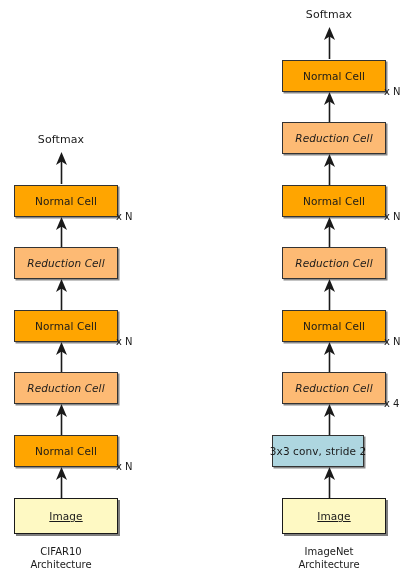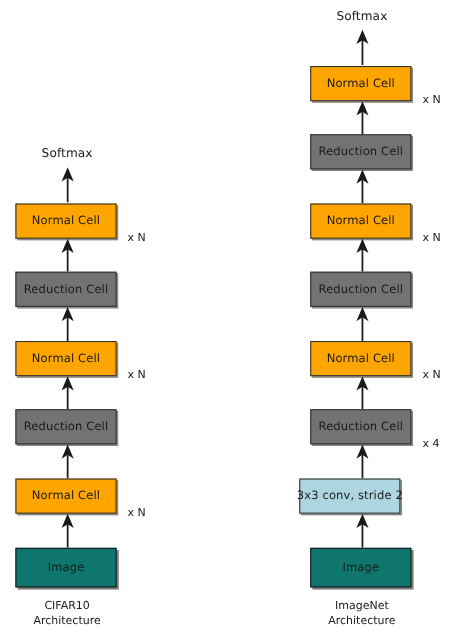--- a/index.html
+++ b/index.html
@@ -39,41 +39,42 @@
     font-size: 11px;
     line-height: 13px;
     letter-spacing: 0.1px;
     color: #1a1a1a;
     white-space: nowrap;
   }
 
   
   .node-box {
     position: absolute;
-    width: 92px;
+    width: 104px;
     height: 32px;
     box-sizing: border-box;
     border: 1.6px solid #333333;
     box-shadow: 1.5px 1.5px 0 rgba(40,40,40,0.55);
     display: flex;
     align-items: center;
     justify-content: center;
     font-size: 10.5px;
     line-height: 12px;
     letter-spacing: 0.1px;
     color: #1a1a1a;
     white-space: nowrap;
   }
   .node-box.normal   { background: #FFA500; }
-  .node-box.reduction{ background: #737373; }
+  .node-box.reduction{ background: #fdba74; font-style: italic; }
   .node-box.conv     { background: #AED6E0; }
   .node-box.image    {
-    background: #0f766e;
+    background: #fef9c3;
     border: 1.8px solid #1a1a1a;
     box-shadow: 2px 2px 0 rgba(40,40,40,0.6);
+    text-decoration: underline;
   }
 
   
   .mult-label {
     position: absolute;
     font-size: 10px;
     line-height: 12px;
     color: #1a1a1a;
     white-space: nowrap;
     margin-top: 16px;

